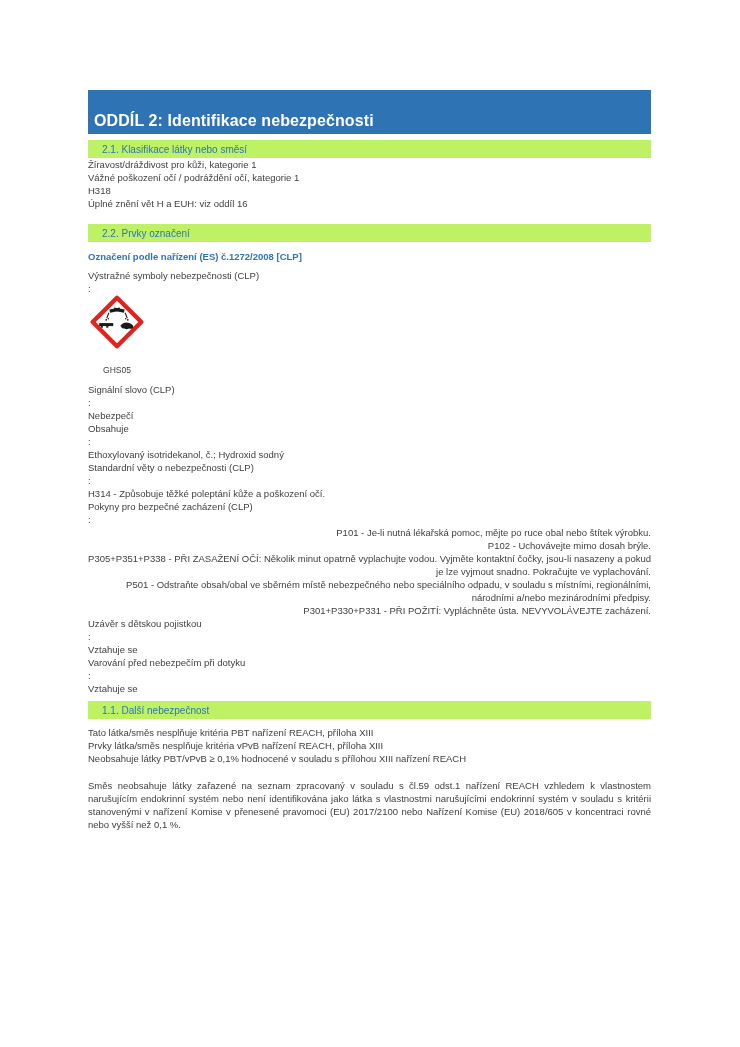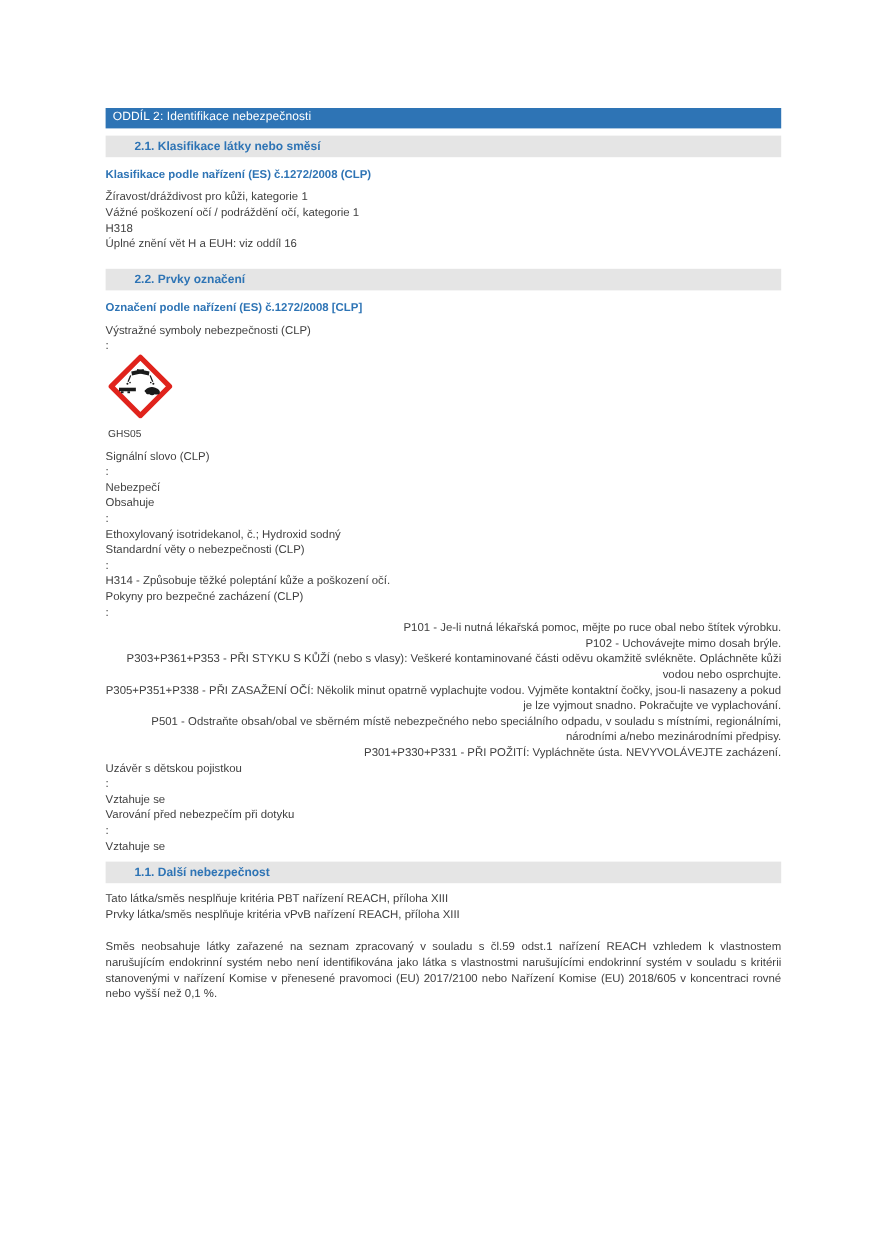--- a/index.html
+++ b/index.html
@@ -2,51 +2,50 @@
 <html><head>
 <meta charset="utf-8">
 <style>
   html,body{margin:0;padding:0;}
   body{
     width:740px;height:1047px;background:#ffffff;position:relative;
     font-family:"Liberation Sans",sans-serif;font-size:9.5px;color:#404040;
   }
   .doc{position:absolute;left:88px;top:90px;width:563px;}
   .h-main{
-    background:#2e74b5;color:#ffffff;font-weight:normal;font-size:10px;
-    padding:2px 6px 4px 6px;letter-spacing:.1px;
+    background:#2e74b5;color:#ffffff;font-weight:bold;font-size:16px;
+    padding:22px 6px 4px 6px;letter-spacing:.1px;
   }
   .h-sub{
-    background:#e5e5e5;color:#2e74b5;font-weight:bold;font-size:10px;
-    padding:4px 6px 3px 24px;margin-top:6px;
+    background:#bef264;color:#2e74b5;font-weight:normal;font-size:10px;
+    padding:4px 6px 3px 14px;margin-top:6px;
   }
   .blue-sub{color:#2e74b5;font-weight:bold;font-size:9.5px;margin:9px 0 7px 0;}
   .row{display:flex;line-height:13px;align-items:flex-start;flex-direction:column;}
   .lbl{width:205px;flex-shrink:0;}
   .colon{width:9px;flex-shrink:0;}
   .val{flex:1;}
   .cls-row .lbl{width:287px;}
   .note-line{line-height:13px;margin-bottom:14px;}
   .p-line{line-height:13px;text-align:right;}
   .picto-block{display:inline-block;margin-left:2px;text-align:center;}
-  .picto-caption{font-size:8.5px;margin-top:2px;color:#404040;text-align:left;}
+  .picto-caption{font-size:8.5px;margin-top:12px;color:#404040;text-align:center;}
   .s23-lines{margin-top:7px;}
   .s23-lines div{line-height:13px;}
   .paragraph{margin-top:14px;line-height:13px;text-align:justify;}
   .spacer6{height:6px;}
 </style>
 </head>
 <body>
 
 <div class="doc">
 
   <div class="h-main">ODDÍL 2: Identifikace nebezpečnosti</div>
 
   <div class="h-sub">2.1. Klasifikace látky nebo směsí</div>
-  <div class="blue-sub">Klasifikace podle nařízení (ES) č.1272/2008 (CLP)</div>
 
   <div class="row cls-row">
     <div class="lbl">Žíravost/dráždivost pro kůži, kategorie 1</div>
   </div>
   <div class="row cls-row">
     <div class="lbl">Vážné poškození očí / podráždění očí, kategorie 1</div>
     <div class="val">H318</div>
   </div>
   <div class="note-line">Úplné znění vět H a EUH: viz oddíl 16</div>
 
@@ -103,21 +102,20 @@
     <div class="colon">:</div>
     <div class="val">H314 - Způsobuje těžké poleptání kůže a poškození očí.</div>
   </div>
 
   <div class="row">
     <div class="lbl">Pokyny pro bezpečné zacházení (CLP)</div>
     <div class="colon">:</div>
     <div class="val">
       <div class="p-line">P101 - Je-li nutná lékařská pomoc, mějte po ruce obal nebo štítek výrobku.</div>
       <div class="p-line">P102 - Uchovávejte mimo dosah brýle.</div>
-      <div class="p-line">P303+P361+P353 - PŘI STYKU S KŮŽÍ (nebo s vlasy): Veškeré kontaminované části oděvu okamžitě svlékněte. Opláchněte kůži vodou nebo osprchujte.</div>
       <div class="p-line">P305+P351+P338 - PŘI ZASAŽENÍ OČÍ: Několik minut opatrně vyplachujte vodou. Vyjměte kontaktní čočky, jsou-li nasazeny a pokud je lze vyjmout snadno. Pokračujte ve vyplachování.</div>
       <div class="p-line">P501 - Odstraňte obsah/obal ve sběrném místě nebezpečného nebo speciálního odpadu, v souladu s místními, regionálními, národními a/nebo mezinárodními předpisy.</div>
       <div class="p-line">P301+P330+P331 - PŘI POŽITÍ: Vypláchněte ústa. NEVYVOLÁVEJTE zacházení.</div>
     </div>
   </div>
 
   <div class="row">
     <div class="lbl">Uzávěr s dětskou pojistkou</div>
     <div class="colon">:</div>
     <div class="val">Vztahuje se</div>
@@ -127,17 +125,18 @@
     <div class="lbl">Varování před nebezpečím při dotyku</div>
     <div class="colon">:</div>
     <div class="val">Vztahuje se</div>
   </div>
 
   <div class="h-sub">1.1. Další nebezpečnost</div>
 
   <div class="s23-lines">
     <div>Tato látka/směs nesplňuje kritéria PBT nařízení REACH, příloha XIII</div>
     <div>Prvky látka/směs nesplňuje kritéria vPvB nařízení REACH, příloha XIII</div>
+    <div>Neobsahuje látky PBT/vPvB ≥ 0,1% hodnocené v souladu s přílohou XIII nařízení REACH</div>
   </div>
 
   <div class="paragraph">Směs neobsahuje látky zařazené na seznam zpracovaný v souladu s čl.59 odst.1 nařízení REACH vzhledem k vlastnostem narušujícím endokrinní systém nebo není identifikována jako látka s vlastnostmi narušujícími endokrinní systém v souladu s kritérii stanovenými v nařízení Komise v přenesené pravomoci (EU) 2017/2100 nebo Nařízení Komise (EU) 2018/605 v koncentraci rovné nebo vyšší než 0,1 %.</div>
 
 </div>
 
 </body></html>

